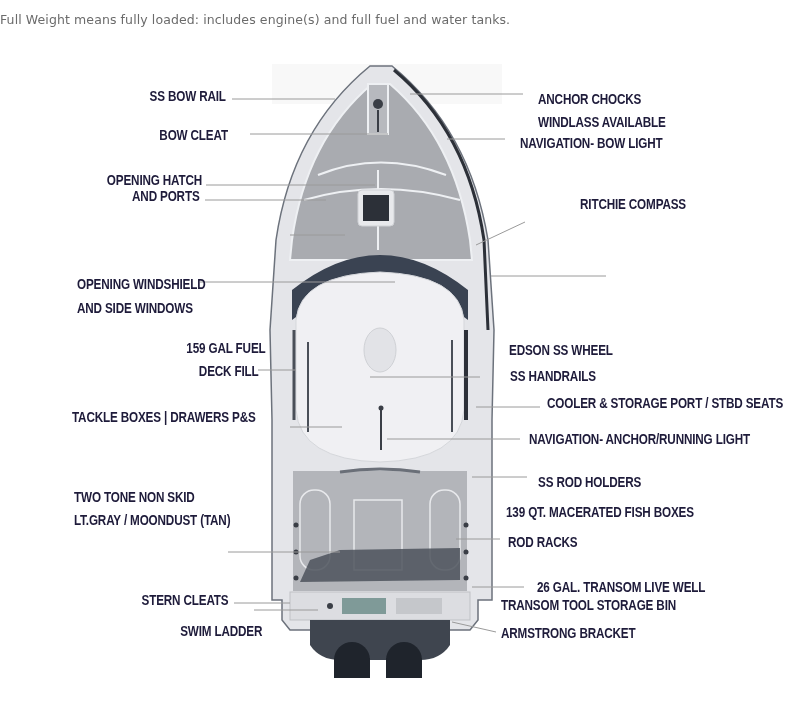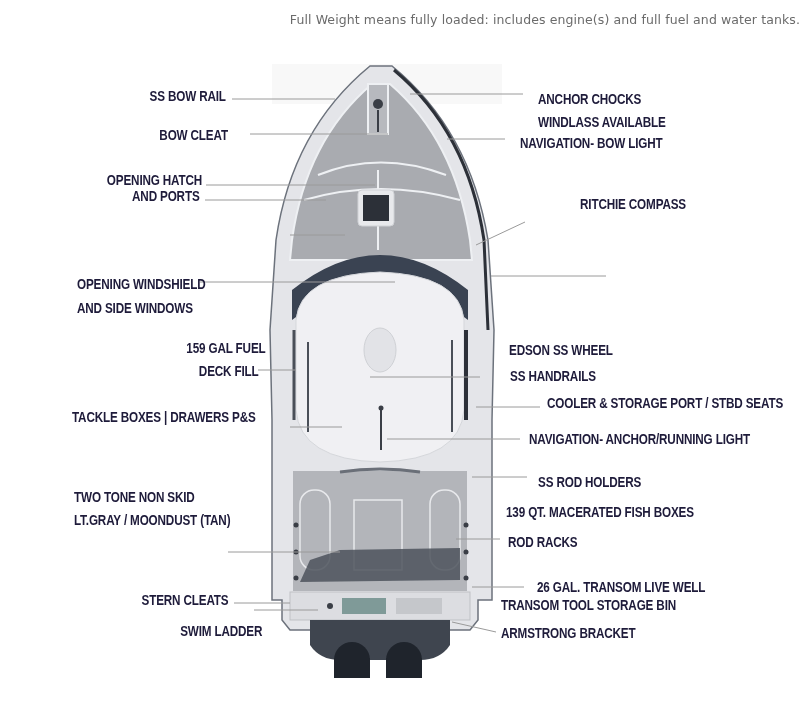--- a/index.html
+++ b/index.html
@@ -1,18 +1,18 @@
 <!DOCTYPE html>
 <html><head>
   <meta charset="utf-8">
   <style>
     html, body { margin: 0; padding: 0; background: #ffffff; }
     body { width: 800px; height: 709px; position: relative; overflow: hidden; font-family: "Liberation Sans", sans-serif; }
     .caption {
-      position: absolute; top: 12px; left: 0; width: 800px; text-align: right;
+      position: absolute; top: 12px; left: 0; width: 800px; text-align: left;
       font-family: "DejaVu Sans", sans-serif; font-size: 12.5px; color: #6b6b6b; letter-spacing: 0.1px;
     }
     .diagram { position: absolute; left: 0; top: 0; width: 800px; height: 709px; }
     .lbl {
       position: absolute; white-space: nowrap;
       font-family: "Liberation Sans", sans-serif; font-weight: bold;
       font-size: 15px; color: #1e1b3a; text-transform: uppercase;
       transform: scaleX(0.78); transform-origin: left top; letter-spacing: -0.2px; line-height: 18px;
     }
     .lbl.r { transform-origin: right top; text-align: right; }

